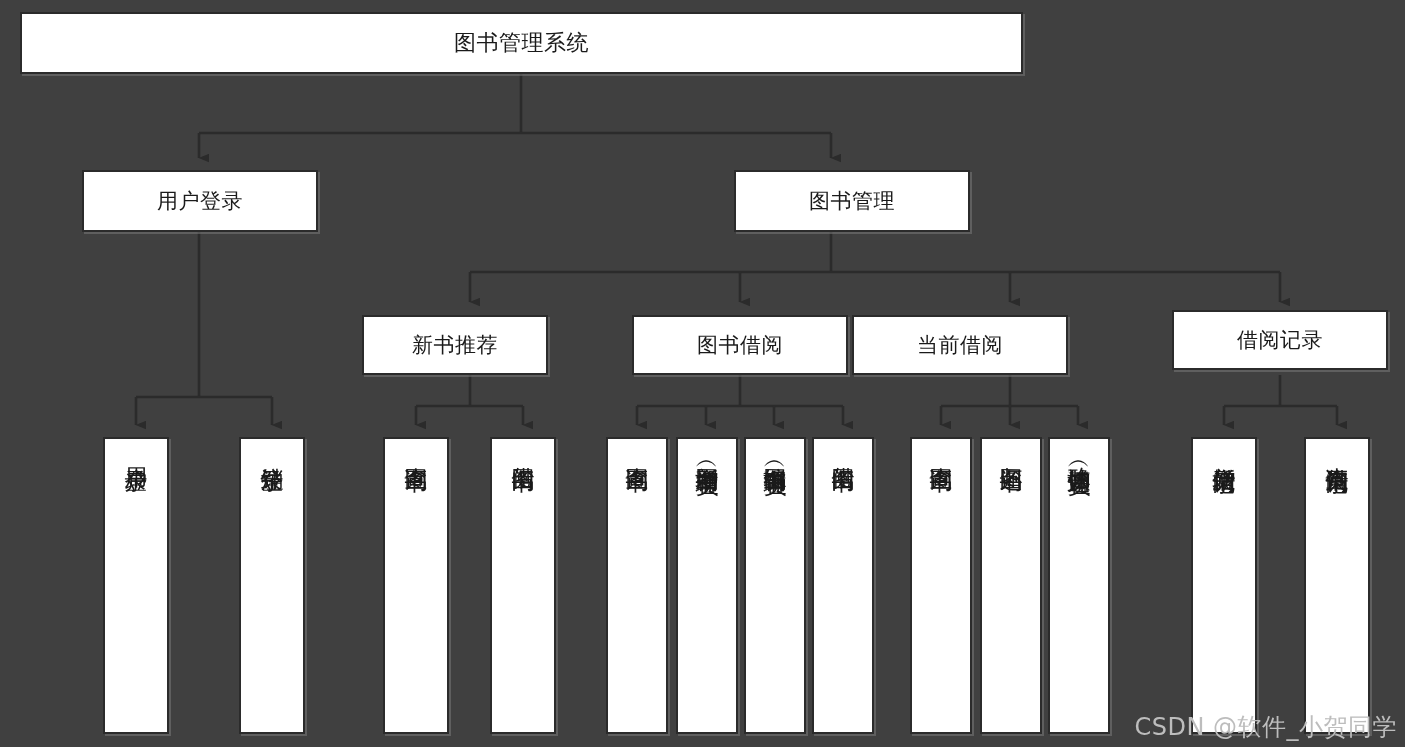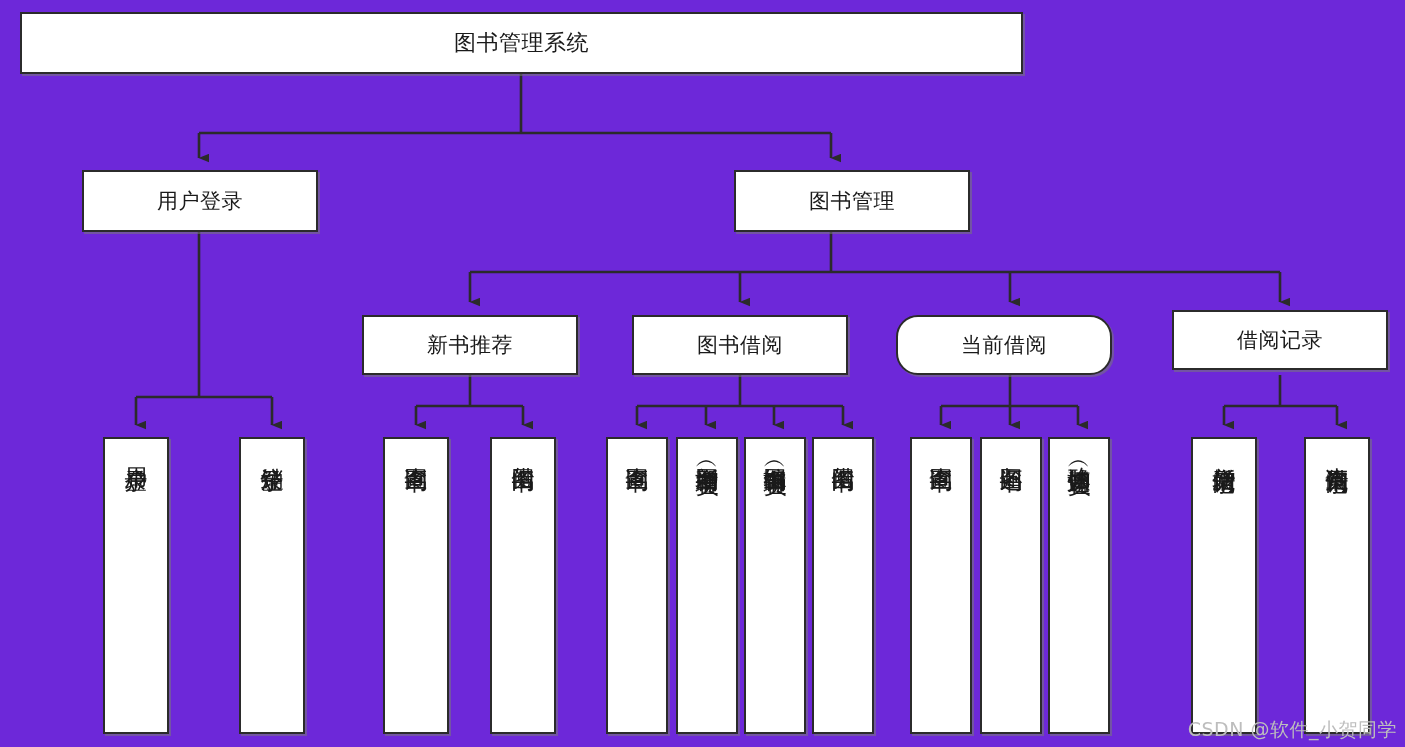--- a/index.html
+++ b/index.html
@@ -8,21 +8,21 @@
     padding: 0;
     background: #ffffff;
   }
   body {
     font-family: "DejaVu Sans", "Liberation Sans", sans-serif;
   }
   #diagram-root {
     position: relative;
     width: 1405px;
     height: 747px;
-    background: #6d28d9;
+    background: #404040;
     overflow: hidden;
   }
   #edge-layer {
     position: absolute;
     left: 0;
     top: 0;
     width: 1405px;
     height: 747px;
     pointer-events: none;
   }
@@ -60,21 +60,21 @@
     writing-mode: vertical-rl;
     text-orientation: upright;
     font-size: 23px;
     line-height: 1.08;
     letter-spacing: 1px;
   }
   #watermark {
     position: absolute;
     right: 8px;
     bottom: 4px;
-    font-size: 19px;
+    font-size: 24px;
     color: #bdbdbd;
     letter-spacing: 0.5px;
     z-index: 5;
     white-space: nowrap;
   }
 </style>
 </head>
 <body>
 
 <div id="diagram-root">
@@ -133,27 +133,27 @@
     <span class="label">图书管理系统</span>
   </div>
 
   <div class="node horiz" style="left:82px; top:170px; width:236px; height:62px;">
     <span class="label">用户登录</span>
   </div>
   <div class="node horiz" style="left:712px; top:170px; width:236px; height:62px;margin-left:22px;">
     <span class="label">图书管理</span>
   </div>
 
-  <div class="node horiz" style="left:362px; top:315px; width:216px; height:60px;">
+  <div class="node horiz" style="left:362px; top:315px; width:186px; height:60px;">
     <span class="label">新书推荐</span>
   </div>
   <div class="node horiz" style="left:632px; top:315px; width:216px; height:60px;">
     <span class="label">图书借阅</span>
   </div>
-  <div class="node horiz" style="left:896px; top:315px; width:216px; height:60px;border-radius:22px;">
+  <div class="node horiz" style="left:852px; top:315px; width:216px; height:60px;">
     <span class="label">当前借阅</span>
   </div>
   <div class="node horiz" style="left:1172px; top:310px; width:216px; height:60px;">
     <span class="label">借阅记录</span>
   </div>
 
   <div class="node leaf" style="left:103px; top:437px; width:66px; height:297px;">
     <span class="label">用户登录</span>
   </div>
   <div class="node leaf" style="left:239px; top:437px; width:66px; height:297px;">

